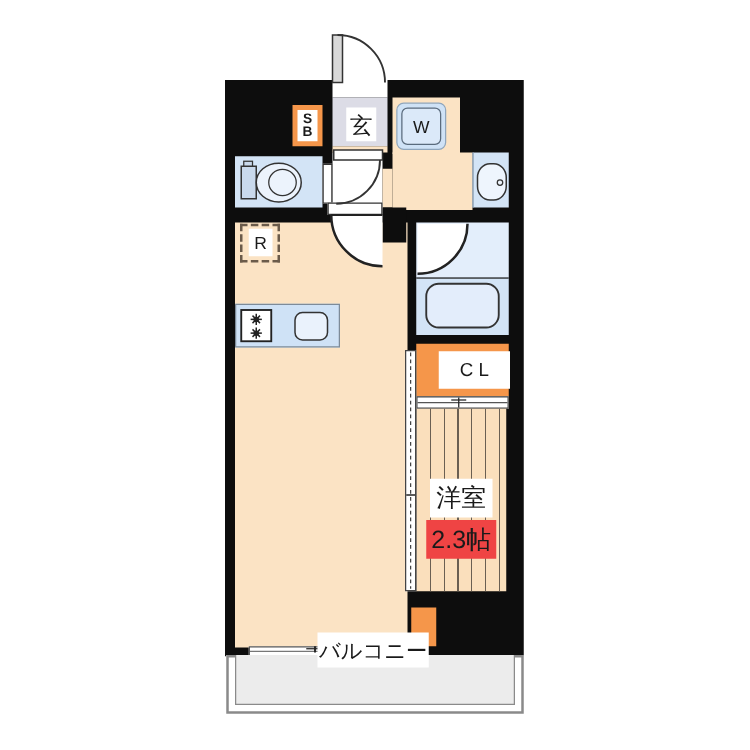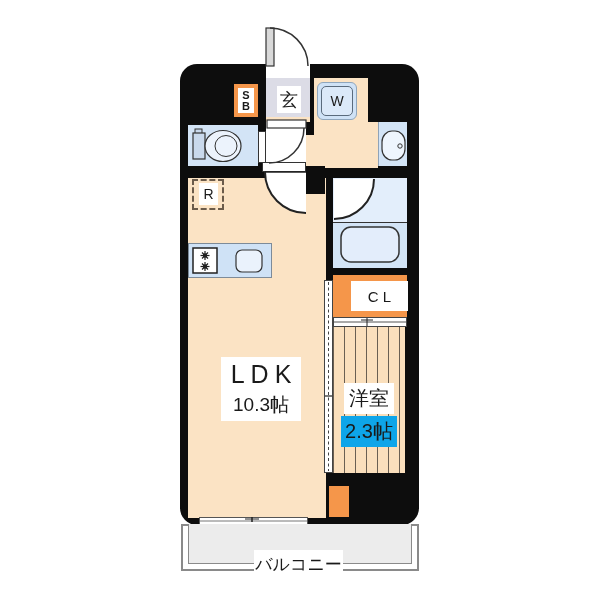--- a/index.html
+++ b/index.html
@@ -1,18 +1,18 @@
 <!DOCTYPE html>
 <html><head>
 <meta charset="utf-8">
 <style>
   html,body{margin:0;padding:0;background:#fff;}
   #stage{position:relative;width:600px;height:600px;background:#ffffff;overflow:hidden;
          font-family:"Liberation Sans","DejaVu Sans",sans-serif;color:#1a1a1a;}
-  .abs{position:absolute;box-sizing:border-box;border-radius:17px;}
+  .abs{position:absolute;box-sizing:border-box;}
   .room{position:absolute;box-sizing:border-box;}
   .lbl{position:absolute;box-sizing:border-box;background:#fff;display:flex;
        align-items:center;justify-content:center;color:#1a1a1a;z-index:6;}
   svg.overlay{position:absolute;left:0;top:0;z-index:5;pointer-events:none;}
   .col{display:flex;flex-direction:column;align-items:center;}
 </style>
 </head>
 <body>
 
 <div id="stage">
@@ -144,31 +144,27 @@
   </div>
 
   <div class="lbl" style="left:199px;top:183px;width:19px;height:22px;">
     <span style="font-size:14px;">R</span>
   </div>
 
   <div class="lbl" style="left:351px;top:281px;width:57px;height:30px;">
     <span style="font-size:15px;font-weight:500;">C L</span>
   </div>
 
-  <div class="lbl col" style="left:221px;top:357px;width:80px;height:64px;justify-content:center;gap:3px;">
-    <span style="font-size:25px;letter-spacing:6px;padding-left:6px;">LDK</span>
-    <span style="font-size:19px;">10.3帖</span>
-  </div>
 
   <div class="abs col" style="left:333px;top:383px;width:72px;z-index:6;gap:2px;">
     <div class="col" style="background:#fff;padding:2px 5px;">
       <span style="font-size:20px;font-weight:500;">洋室</span>
     </div>
-    <div class="col" style="background:#0ea5e9;padding:2px 4px;">
+    <div class="col" style="background:#ef4444;padding:2px 4px;">
       <span style="font-size:20px;">2.3帖</span>
     </div>
   </div>
 
-  <div class="lbl" style="left:254px;top:550px;width:89px;height:28px;">
+  <div class="lbl" style="left:254px;top:506px;width:89px;height:28px;">
     <span style="font-size:17px;font-weight:500;">バルコニー</span>
   </div>
 
 </div>
 
 </body></html>

